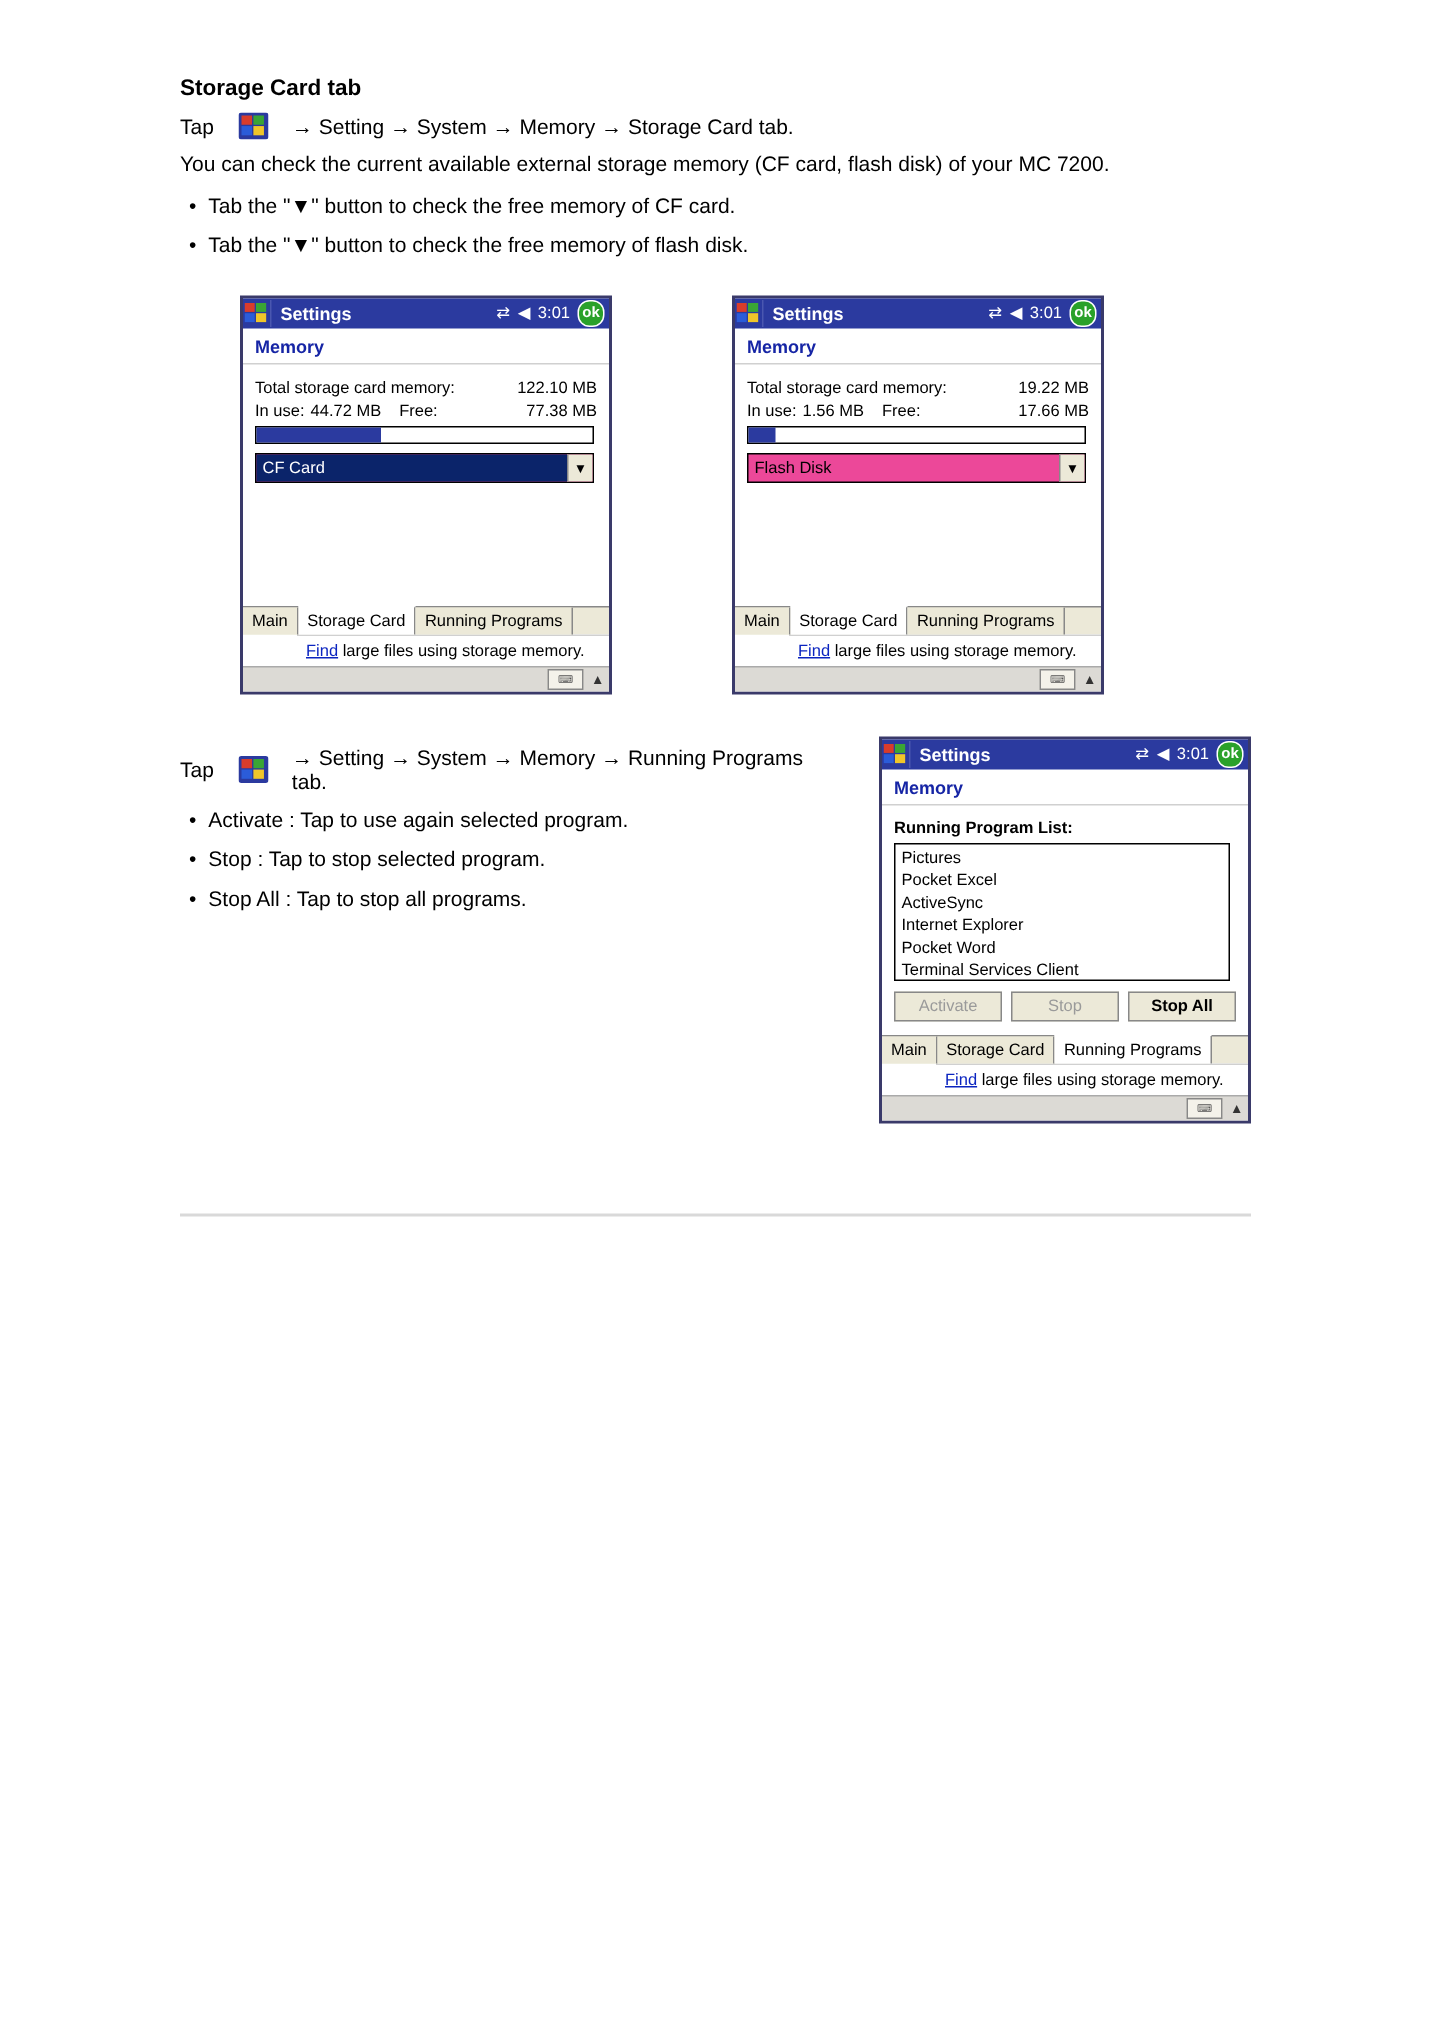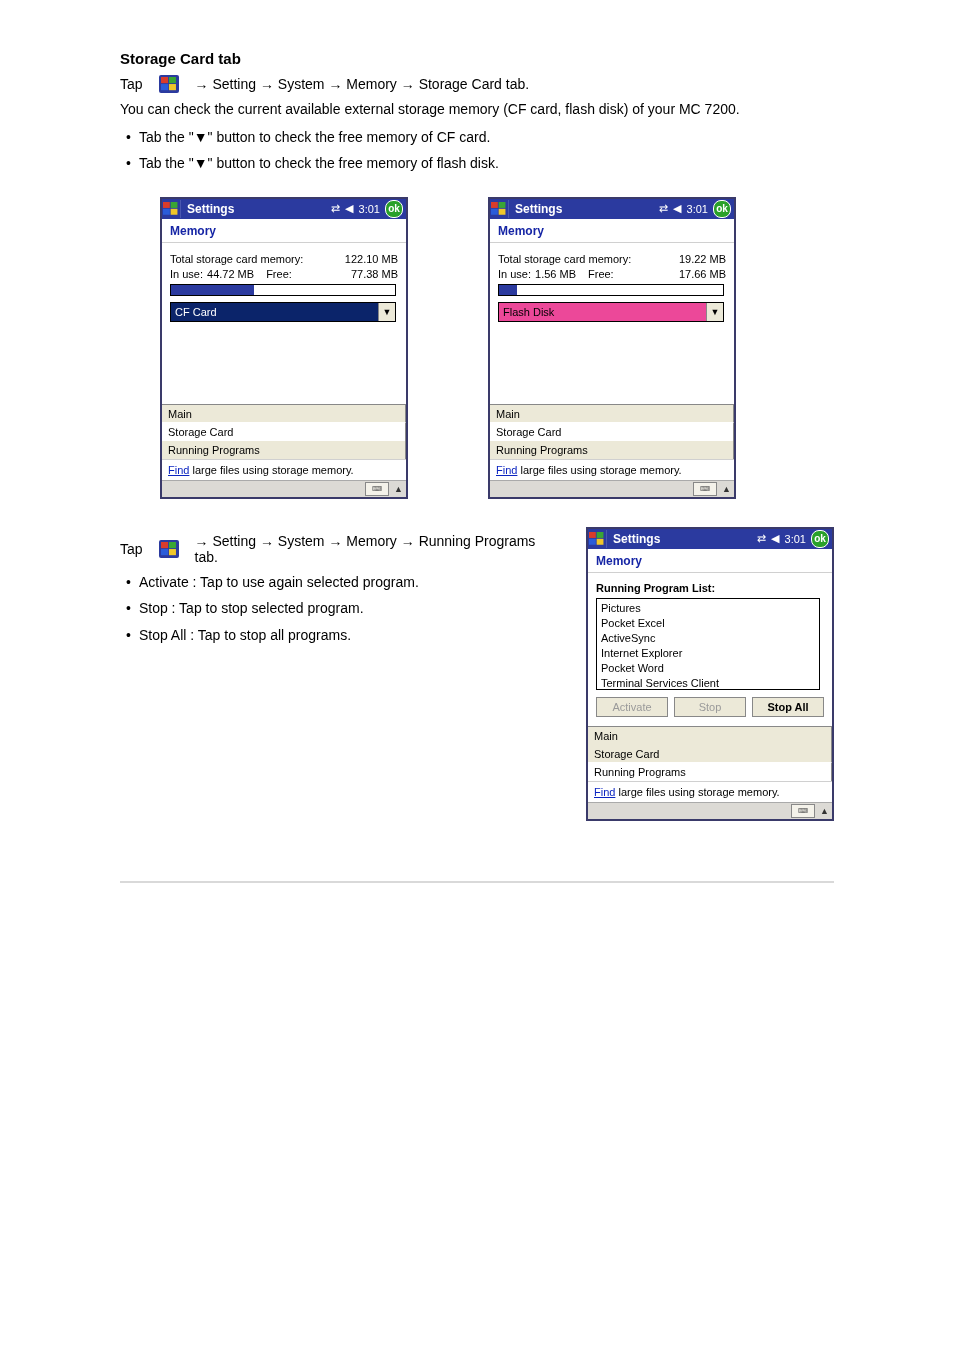--- a/index.html
+++ b/index.html
@@ -23,24 +23,24 @@
   .row { display:flex; align-items:baseline; margin:3px 0; }
   .row .lab { flex:0 0 auto; }
   .row .val { margin-left:auto; text-align:right; min-width:68px; }
   .row .mid { margin-left:10px; }
   .progress { position:relative; width:224px; height:10px; border:1px solid #000; margin:4px 0 6px 0; background:#fff; }
   .progress .fill { position:absolute; left:0; top:0; bottom:0; background:#2b3a9f; }
   .dropdown { display:flex; align-items:stretch; width:224px; height:18px; border:1px solid #000; background:#ec4899; }
   .dropdown.sel .dd-text { background:#0b246a; color:#fff; }
   .dd-text { flex:1; padding:1px 4px; line-height:16px; white-space:nowrap; overflow:hidden; }
   .dd-btn { width:16px; border-left:1px solid #888; background:#ece9d8; display:flex; align-items:center; justify-content:center; font-size:9px; }
-  .tabs { display:flex; border-top:1px solid #888; background:#ece9d8;flex-direction:column; }
+  .tabs { display:flex; border-top:1px solid #888; background:#ece9d8; }
   .tab { padding:3px 6px; border-right:1px solid #888; font-size:11px; background:#ece9d8; }
   .tab.active { background:#fff; border-top:1px solid #fff; margin-top:-1px; }
-  .findrow { padding:4px 6px; font-size:11px; background:#fff; border-top:1px solid #d0d0d0; }
+  .findrow { padding:4px 6px; font-size:11px; background:#fff; border-top:1px solid #d0d0d0;margin-left:36px; }
   .findrow .lnk { color:#0b24c0; text-decoration:underline; }
   .bottombar { display:flex; justify-content:flex-end; align-items:center; height:16px; background:#dcdad5; border-top:1px solid #aaa; }
   .kbd { width:22px; height:12px; border:1px solid #888; background:#f4f2ea; display:flex; align-items:center; justify-content:center; font-size:7px; color:#555; margin-right:2px; }
   .arrup { font-size:9px; color:#333; padding:0 3px; }
   .listtitle { font-weight:bold; padding:2px 0 4px 0; }
   .proglist { border:1px solid #000; width:224px; height:92px; background:#fff; padding:2px 4px; overflow:hidden; box-sizing:border-box; }
   .proglist div { line-height:15px; }
   .btnrow { display:flex; gap:6px; margin:7px 0 5px 0; }
   .btn { flex:1; border:1px solid #888; background:#ece9d8; text-align:center; padding:3px 0; font-size:11px; }
   .btn.disabled { color:#9a9a9a; }

